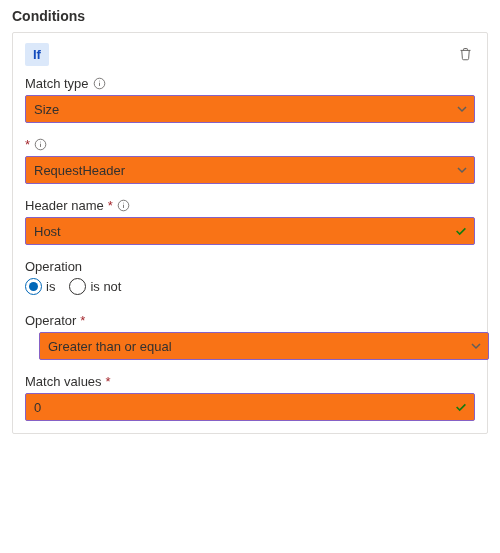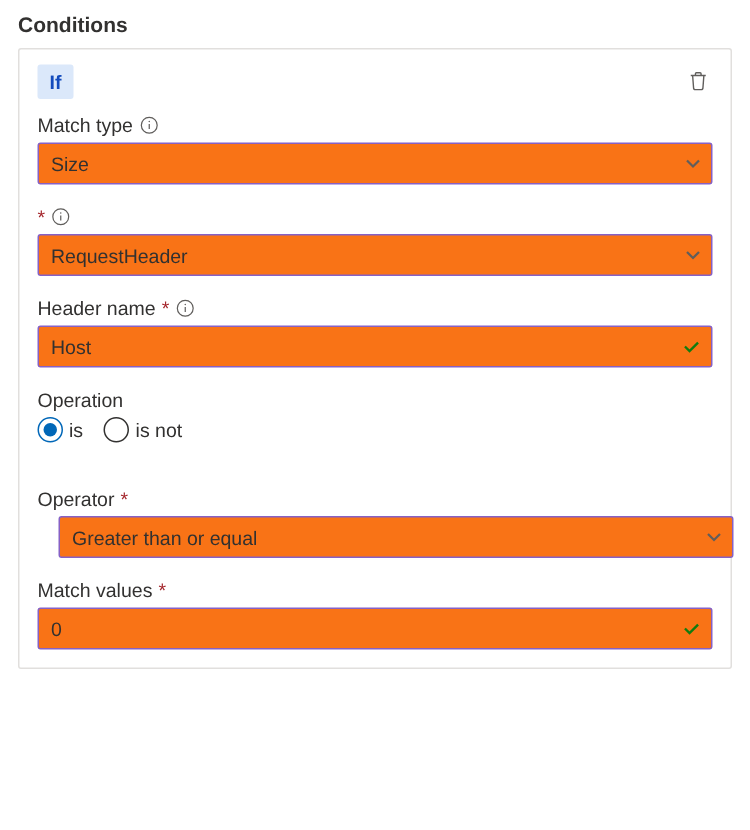--- a/index.html
+++ b/index.html
@@ -88,21 +88,21 @@
   .check-icon {
     position: absolute;
     right: 6px;
     top: 50%;
     transform: translateY(-50%);
     color: #107c10;
     display:inline-flex;
   }
   .check-icon svg { width: 14px; height: 14px; }
   .group { margin-bottom: 14px; }
-  .group.spaced { margin-top: 30px; text-align: center; }
+  .group.spaced { margin-top: 18px; text-align: center; }
   .indent { margin-left: 14px; }
   .radio-row {
     display: flex;
     align-items: center;
     gap: 14px;
     margin-top: 4px;
   }
   .radio-item {
     display: flex;
     align-items: center;

